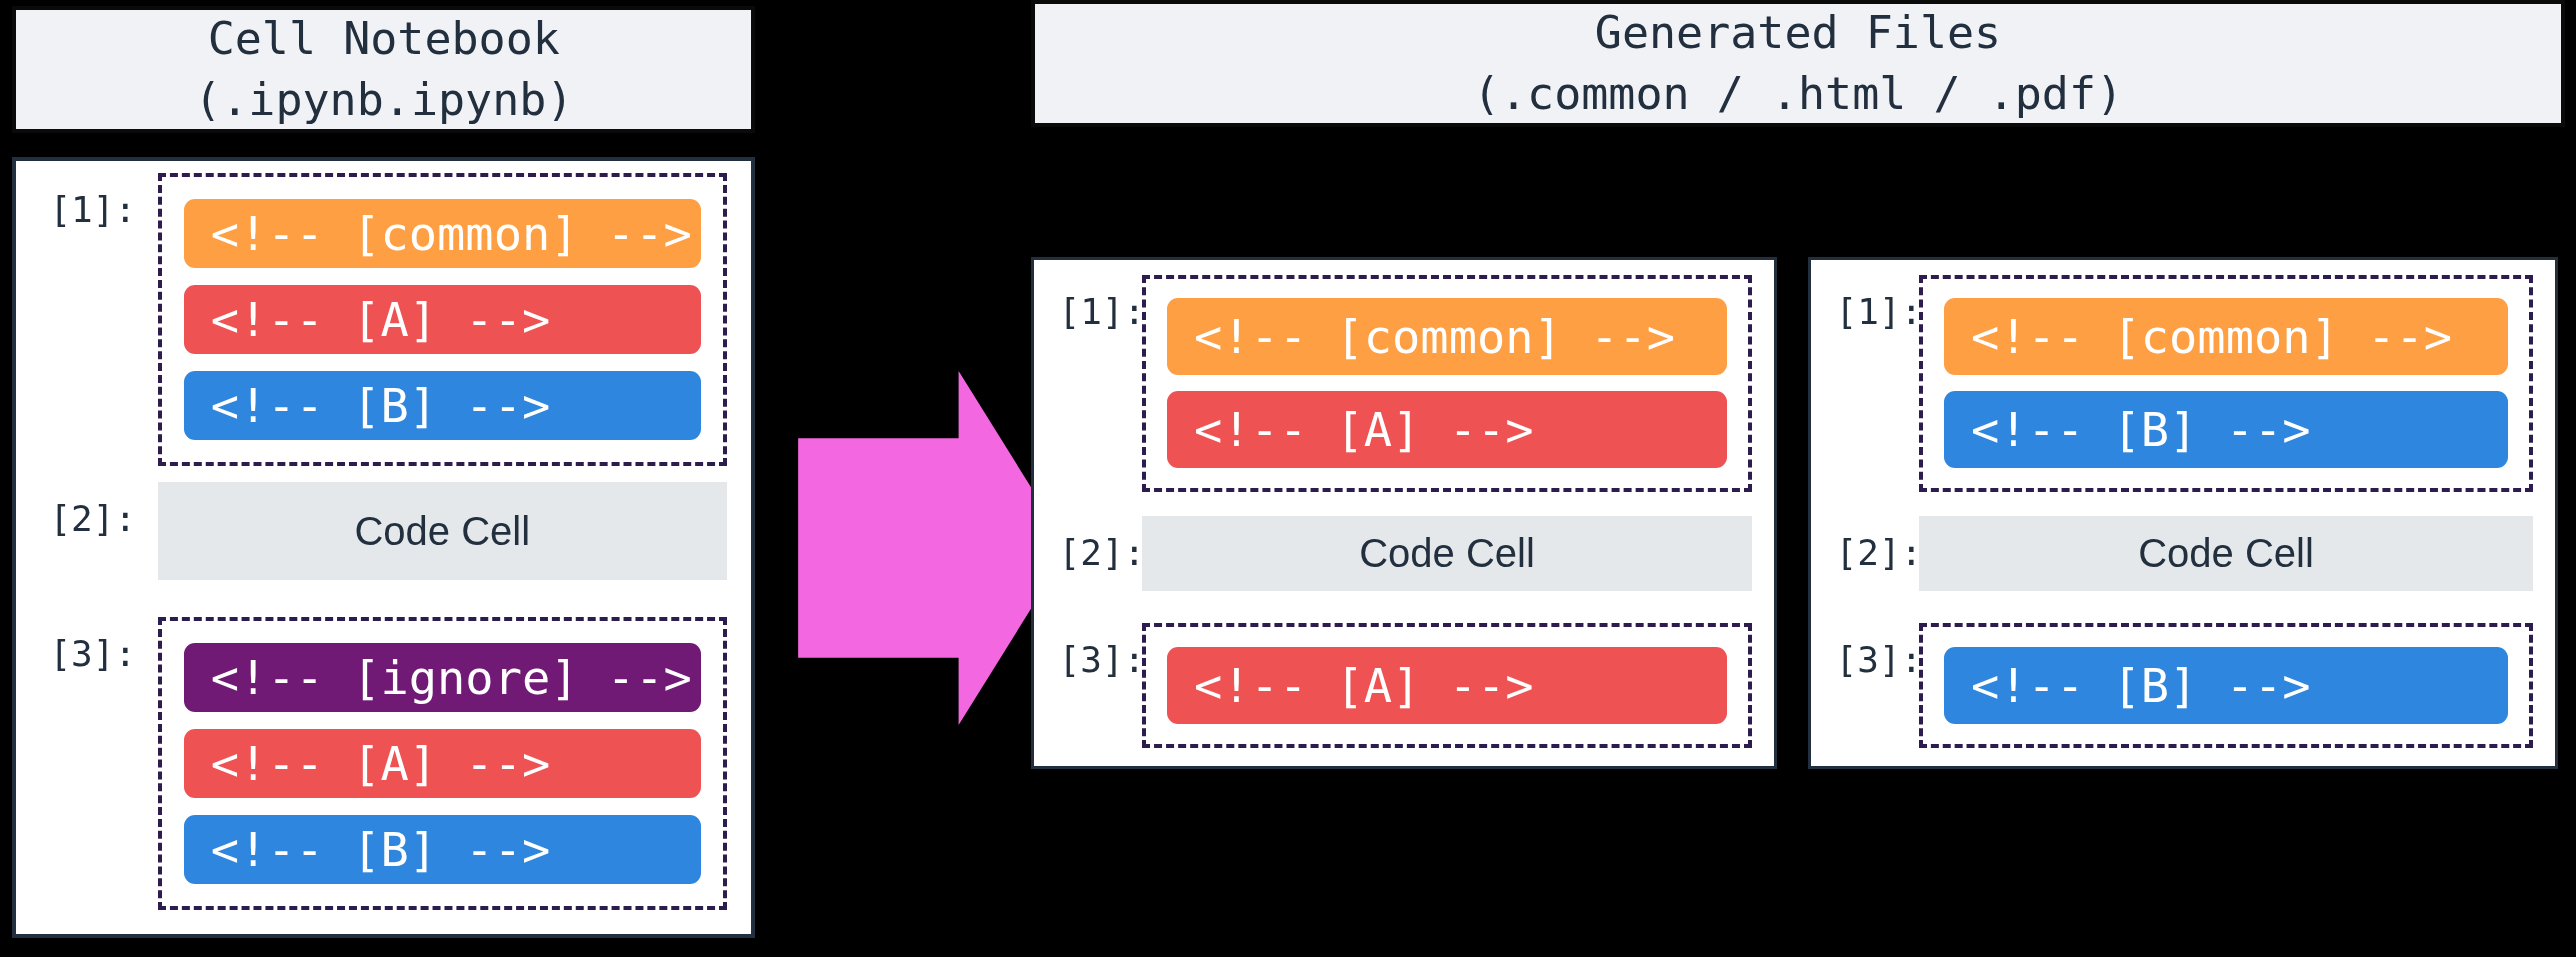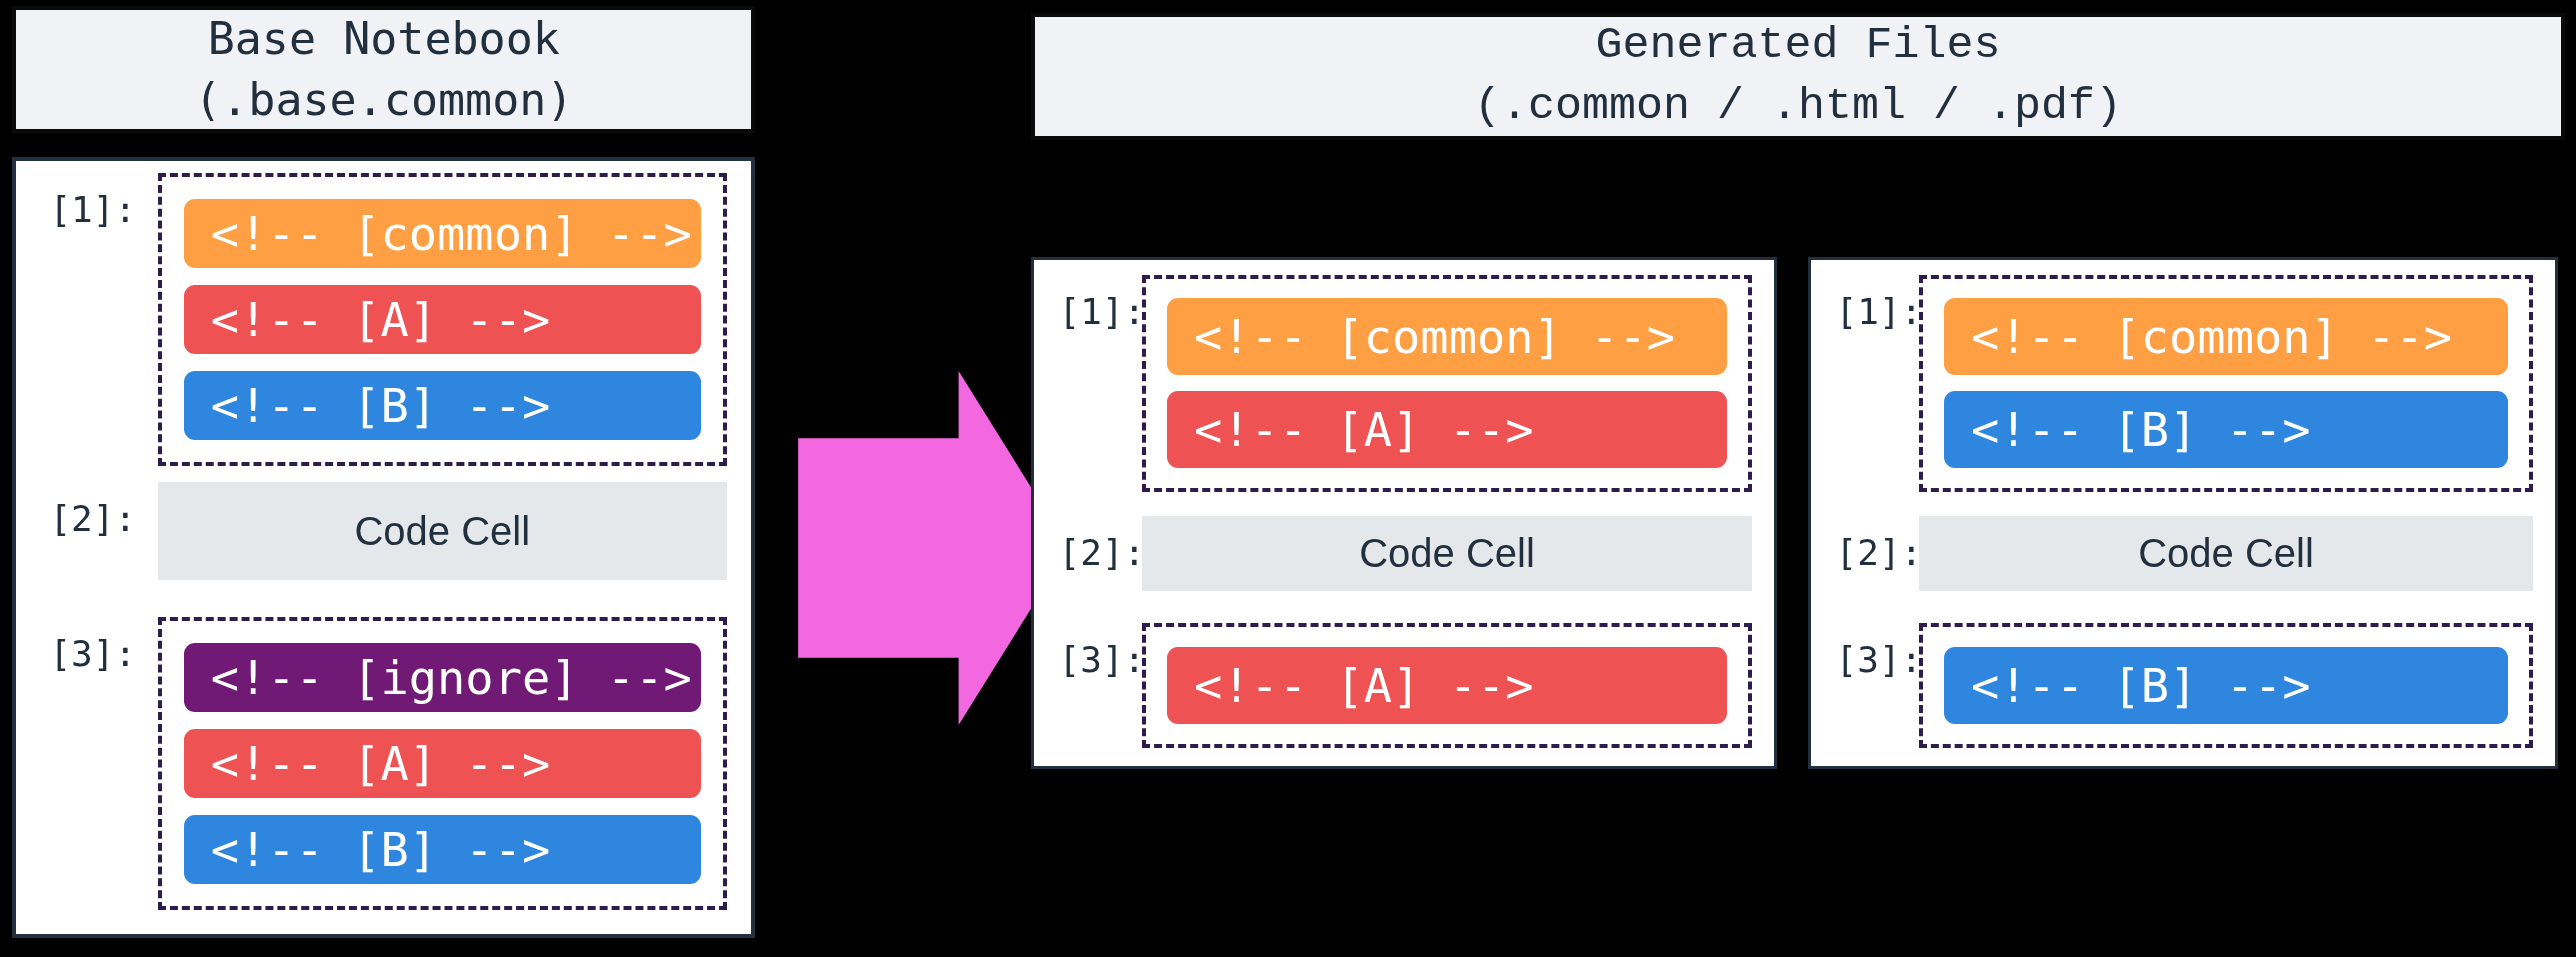--- a/index.html
+++ b/index.html
@@ -26,21 +26,21 @@
     display: flex;
     flex-direction: column;
     align-items: center;
     justify-content: center;
     text-align: center;
     font-size: 45px;
     line-height: 1.34;
     white-space: pre;
   }
   .left-header  { left: 12.3px;   top: 6.1px; width: 743px; height: 127px; }
-  .right-header { left: 1031px; top: 13px; width: 1534px; height: 127px; font-family: Liberation Mono, monospace; }
+  .right-header { left: 1031px; top: 0; width: 1534px; height: 127px; }
 
   
   .panel {
     position: absolute;
     box-sizing: border-box;
     background: #ffffff;
     border: 4.9px solid #222f3e;
   }
   .left-panel {
     left: 12.3px; top: 157px; width: 743px; height: 781px;
@@ -116,22 +116,22 @@
   
   .arrow-wrap { position: absolute; left: 798px; top: 371px; width: 271px; height: 354px; }
   .arrow-wrap svg { display: block; width: 100%; height: 100%; }
 </style>
 </head>
 <body>
 
 <div class="canvas">
 
   <div class="header-box left-header">
-    <div>Base Notebook</div>
-    <div>(.base.common)</div>
+    <div>Cell Notebook</div>
+    <div>(.ipynb.ipynb)</div>
   </div>
 
   <div class="panel left-panel">
 
     <div class="row row-1">
       <span class="cell-label">[1]:</span>
       <div class="group">
         <div class="pill pill-orange">&lt;!-- [common] --&gt;</div>
         <div class="pill pill-red">&lt;!-- [A] --&gt;</div>
         <div class="pill pill-blue">&lt;!-- [B] --&gt;</div>

